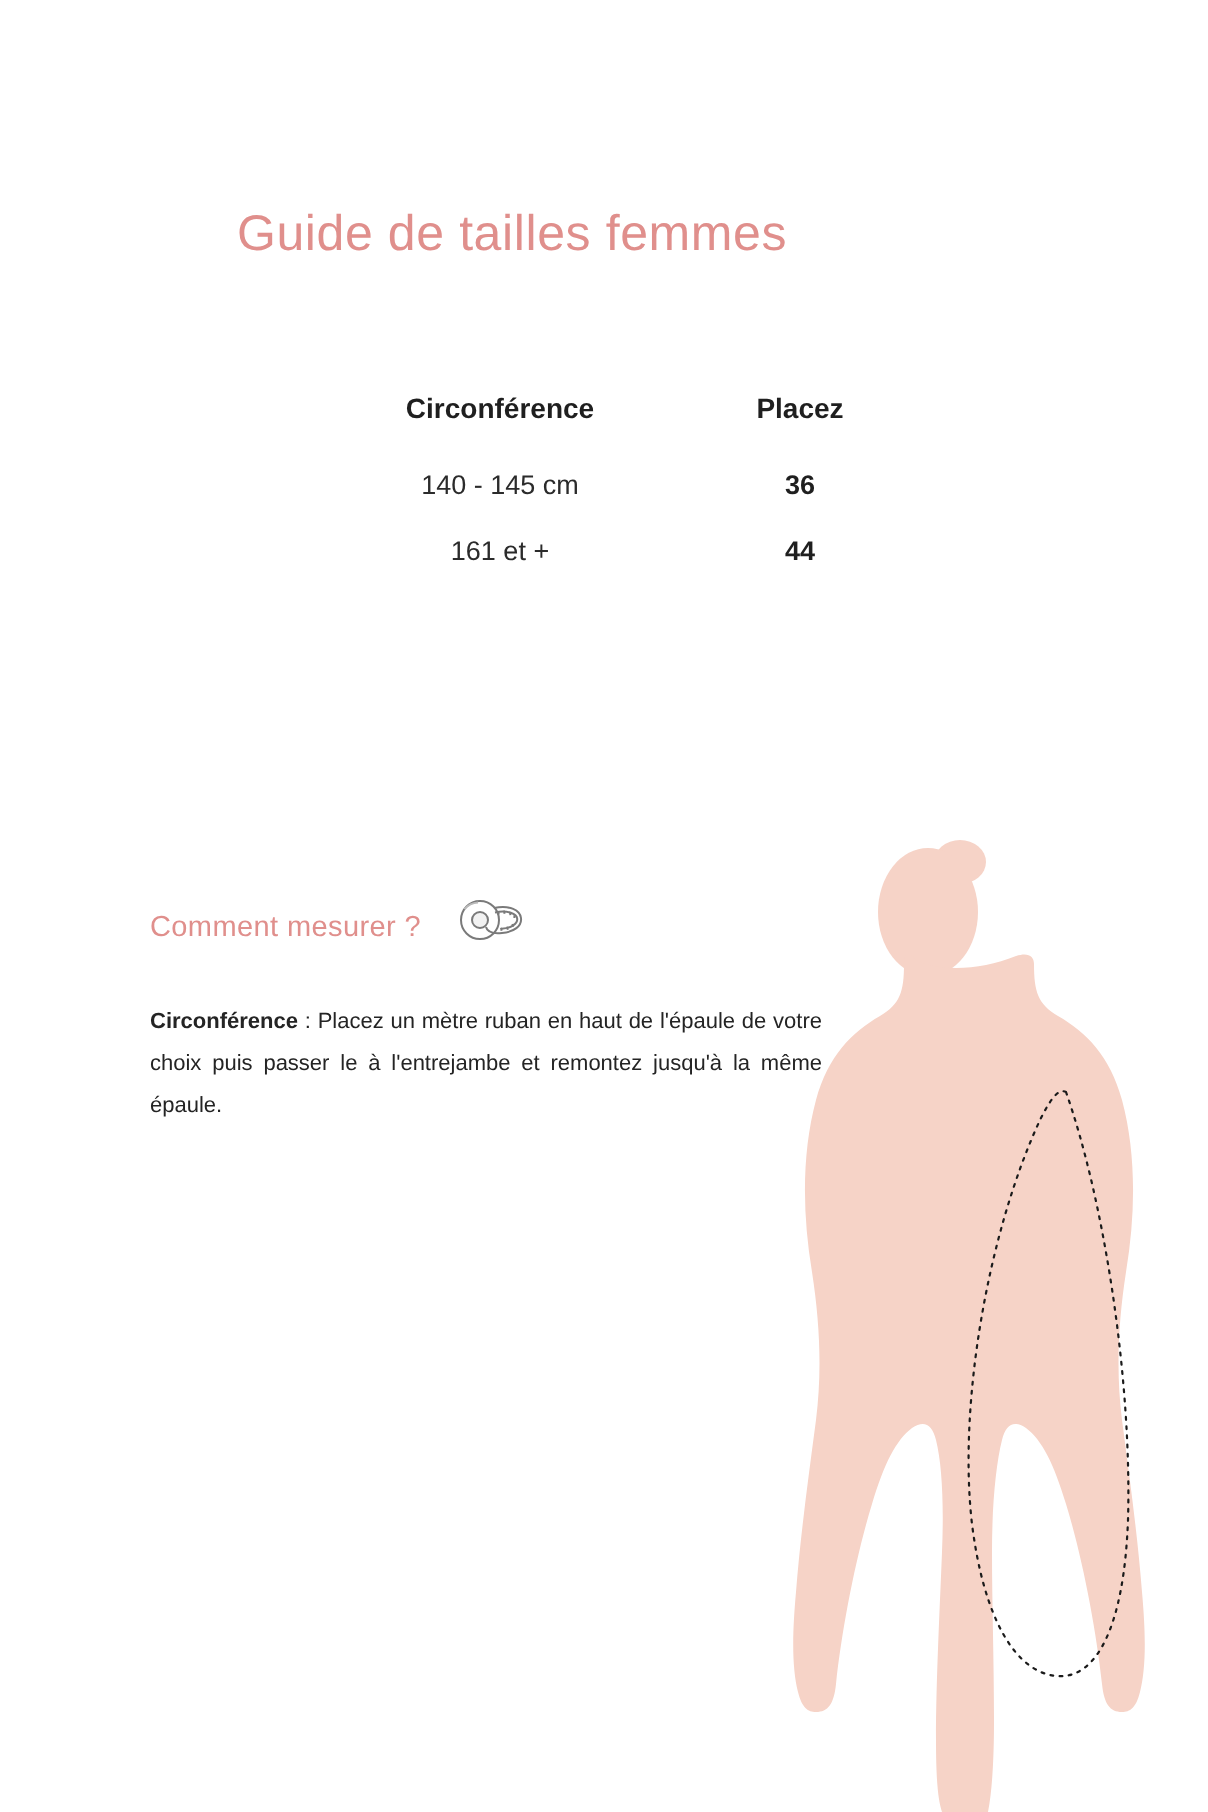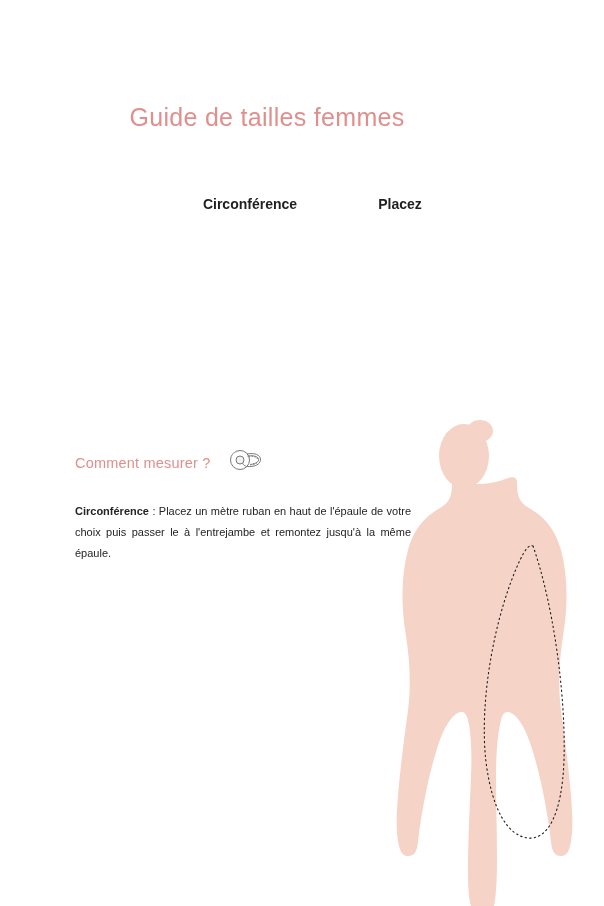--- a/index.html
+++ b/index.html
@@ -25,21 +25,20 @@
   .title {
     position: absolute;
     top: 86px;
     left: 0;
     width: 512px;
     text-align: center;
     font-size: 25px;
     font-weight: 400;
     letter-spacing: 0.3px;
     color: #e08f8c;
-    padding-left: 11px;
   }
 
   
   .size-table {
     position: absolute;
     top: 188px;
     left: 150px;
     width: 300px;
     border-collapse: collapse;
   }
@@ -118,20 +117,28 @@
   <h1 class="title">Guide de tailles femmes</h1>
 
   <table class="size-table">
     <thead>
       <tr>
         <th class="col-circ">Circonférence</th>
         <th class="col-size">Placez</th>
       </tr>
     </thead>
     <tbody>
+      <tr>
+        <td class="circ">140 - 145 cm</td>
+        <td class="size">36</td>
+      </tr>
+      <tr>
+        <td class="circ">161 et +</td>
+        <td class="size">44</td>
+      </tr>
     </tbody>
   </table>
 
   <div class="howto">
     <span class="howto-label">Comment mesurer ?</span>
     <span class="tape-icon">
       <svg width="38" height="28" viewBox="0 0 38 28" aria-hidden="true">
         <g fill="none" stroke="#7a7a7a" stroke-width="1">
           <ellipse cx="15" cy="13" rx="9.5" ry="9.5" fill="#ffffff"></ellipse>
           <ellipse cx="15" cy="13" rx="4" ry="4" fill="#f2f2f2"></ellipse>

